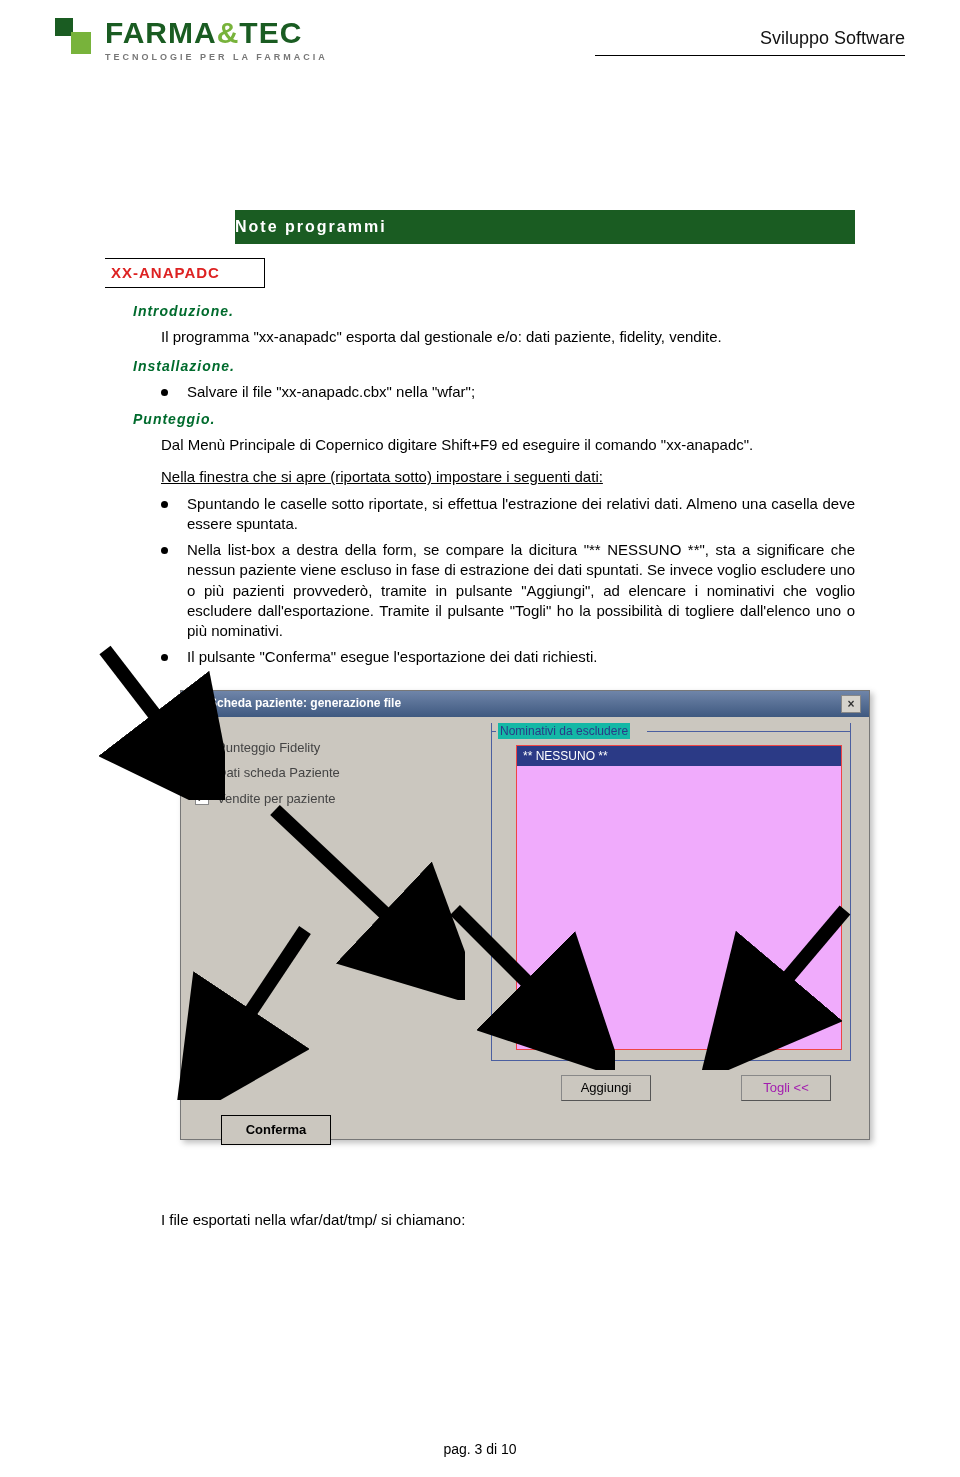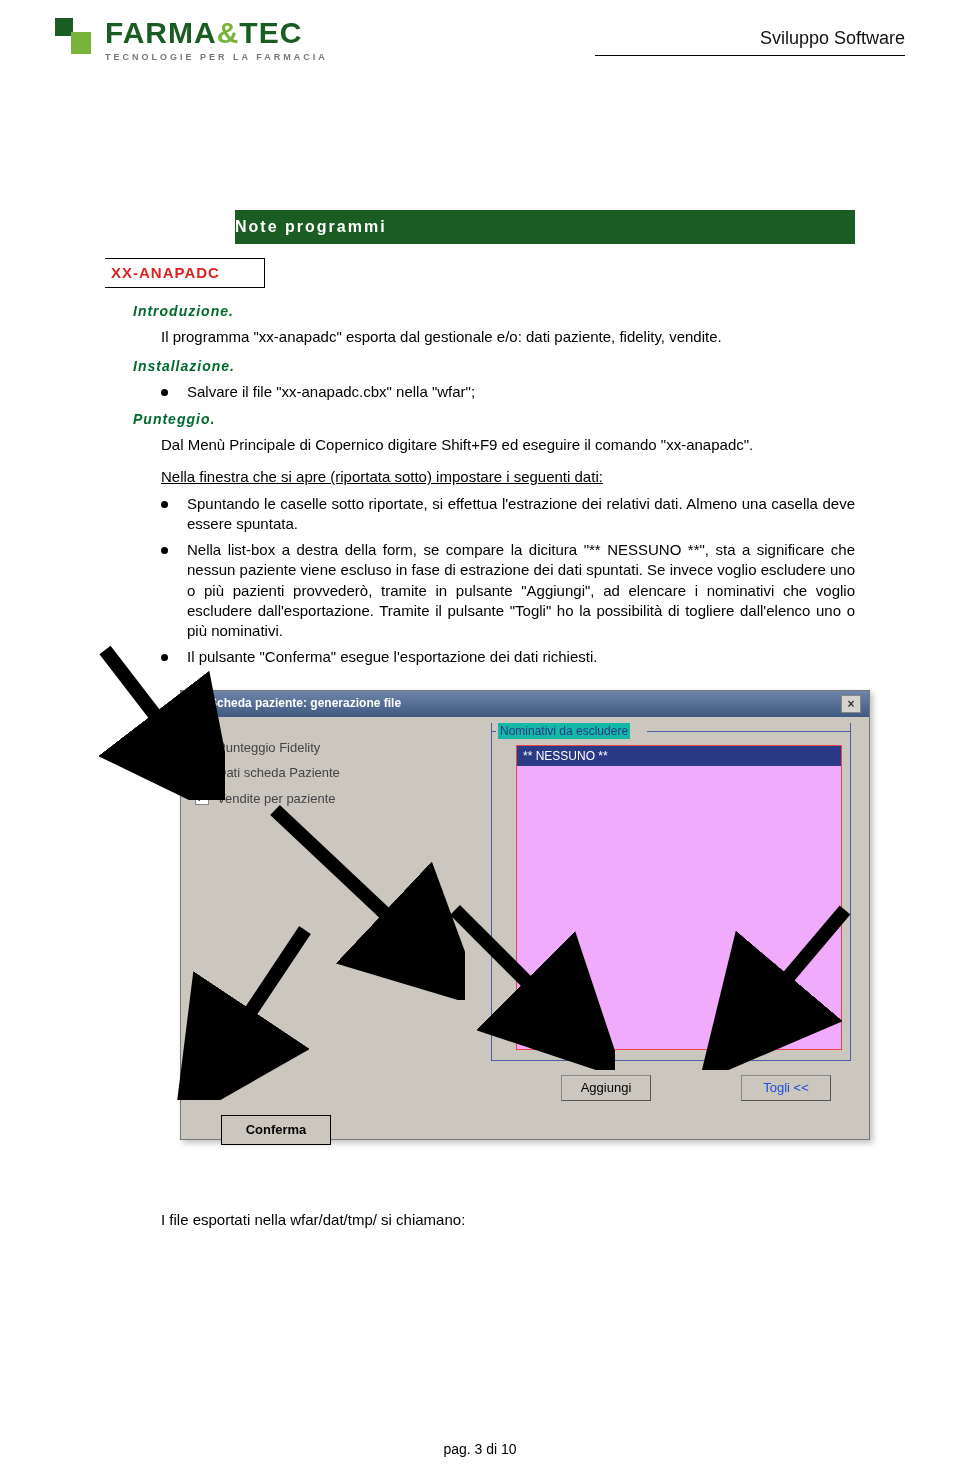--- a/index.html
+++ b/index.html
@@ -109,21 +109,21 @@
   .listrow {
     background:#2b3a86; color:#fff; font-size:12px; padding:2px 6px;
   }
 
   .btn {
     position:absolute; height:26px; background:#cbc7bf;
     border:1px solid #888; border-right-color:#555; border-bottom-color:#555;
     font-size:13px; padding:0 14px; text-align:center;
   }
   .btn.aggiungi { left:380px; top:358px; width:90px; }
-  .btn.togli   { left:560px; top:358px; width:90px; color:#1d4ed8; }
+  .btn.togli   { left:560px; top:358px; width:90px; color:#a21caf; }
   .btn.conferma{ left:40px;  top:398px; width:110px; font-weight:bold; border:1px solid #000; height:30px; }
 
   
   .arrow { position:absolute; }
 
   .footnote { margin:40px 0 0 56px; font-size:15px; }
 
   .pager { position:absolute; left:0; right:0; bottom:20px; text-align:center; font-size:14px; }
 </style>
 </head>

